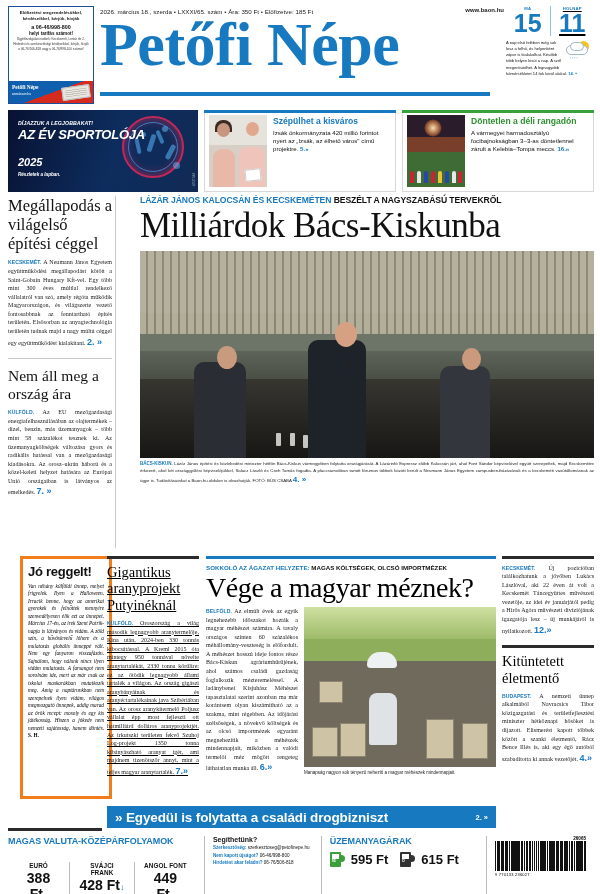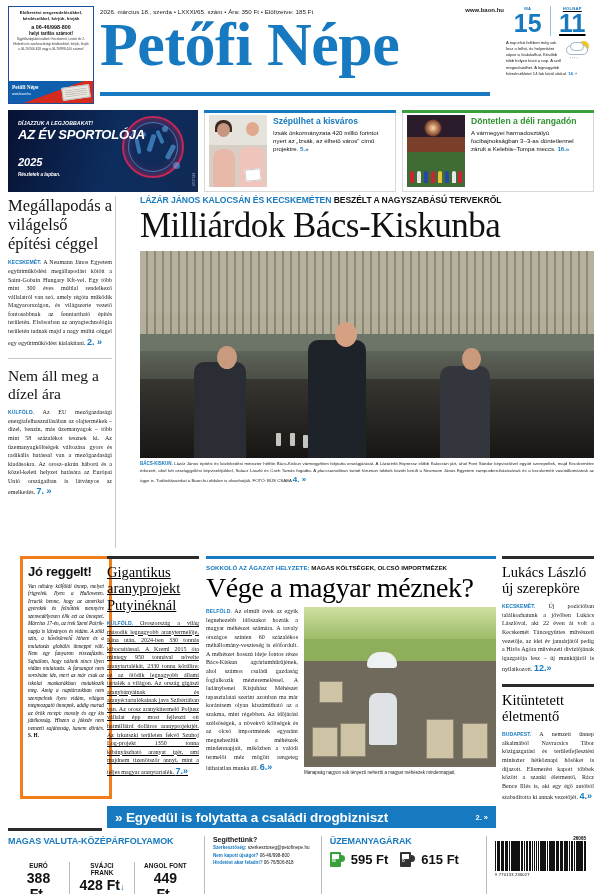--- a/index.html
+++ b/index.html
@@ -308,21 +308,21 @@
     <div class="col-left">
       <div>
         <div class="lead-hl">Megállapodás a világelső építési céggel</div>
         <div class="body-txt">
           <span class="loc">KECSKEMÉT.</span><span> A Neumann János Egyetem együttműködési megállapodást kötött a Saint-Gobain Hungary Kft-vel. Egy több mint 300 éves múltlal rendelkező vállalatról van szó, amely régóta működik Magyarországon, és világszerte vezető fontosabbnak az fenntartható építés területén. Elsősorban az anyagtechnológia területén tudnak majd a nagy múltú céggel egy együttműködést kialakítani.</span>
           <span class="pgbig">2. »</span>
         </div>
       </div>
       <div style="height:1px;background:#c9c9c9;margin:10px 0 8px"></div>
       <div>
-        <div class="lead-hl sm">Nem áll meg a dízel ára</div>
+        <div class="lead-hl sm">Nem áll meg a ország ára</div>
         <div class="body-txt">
           <span class="loc">KÜLFÖLD.</span><span> Az EU mezőgazdasági energiafelhasználásában az olajtermékek – dízel, benzin, más üzemanyagok – több mint 58 százalékot tesznek ki. Az üzemanyagköltségek változása gyors és radikális hatással van a mezőgazdasági kiadásokra. Az orosz–ukrán háború és a közel-keleti helyzet hatására az Európai Unió országaiban is látványos az emelkedés.</span>
           <span class="pgbig">7. »</span>
         </div>
       </div>
     </div>
 
     <div class="main-col">
       <div class="kicker-line">
         <span class="kicker-blue">LÁZÁR JÁNOS KALOCSÁN ÉS KECSKEMÉTEN</span><span class="kicker-black"> BESZÉLT A NAGYSZABÁSÚ TERVEKRŐL</span>
@@ -398,21 +398,20 @@
             <div class="hp-hat"></div>
           </div>
           <div class="hcap">Manapság nagyon sok tényező nehezíti a magyar méhészek mindennapjait.</div>
         </div>
       </div>
     </div>
 
     <div class="lcol4">
       <div class="topbar"></div>
       <div>
-        <div class="hl2">Lukács László új szerepköre</div>
         <div class="body-txt">
           <span class="loc">KECSKEMÉT.</span><span> Új pozícióban találkozhatunk a jövőben Lukács Lászlóval, aki 22 éven át volt a Kecskemét Táncegyüttes művészeti vezetője, az idei év januárjától pedig a Hírös Agóra művészeti divíziójának igazgatója lesz – új munkájáról is nyilatkozott.</span>
           <span class="pgbig">12.»</span>
         </div>
       </div>
       <div class="topbar" style="margin-top:9px"></div>
       <div>
         <div class="hl2">Kitüntetett életmentő</div>
         <div class="body-txt">
           <span class="loc">BUDAPEST.</span><span> A nemzeti ünnep alkalmából Navracsics Tibor közigazgatási és területfejlesztési miniszter hétköznapi hősöket is díjazott. Elismerést kapott többek között a szanki életmentő, Rácz Bence Illés is, aki egy égő autóból szabadította ki annak vezetőjét.</span>

